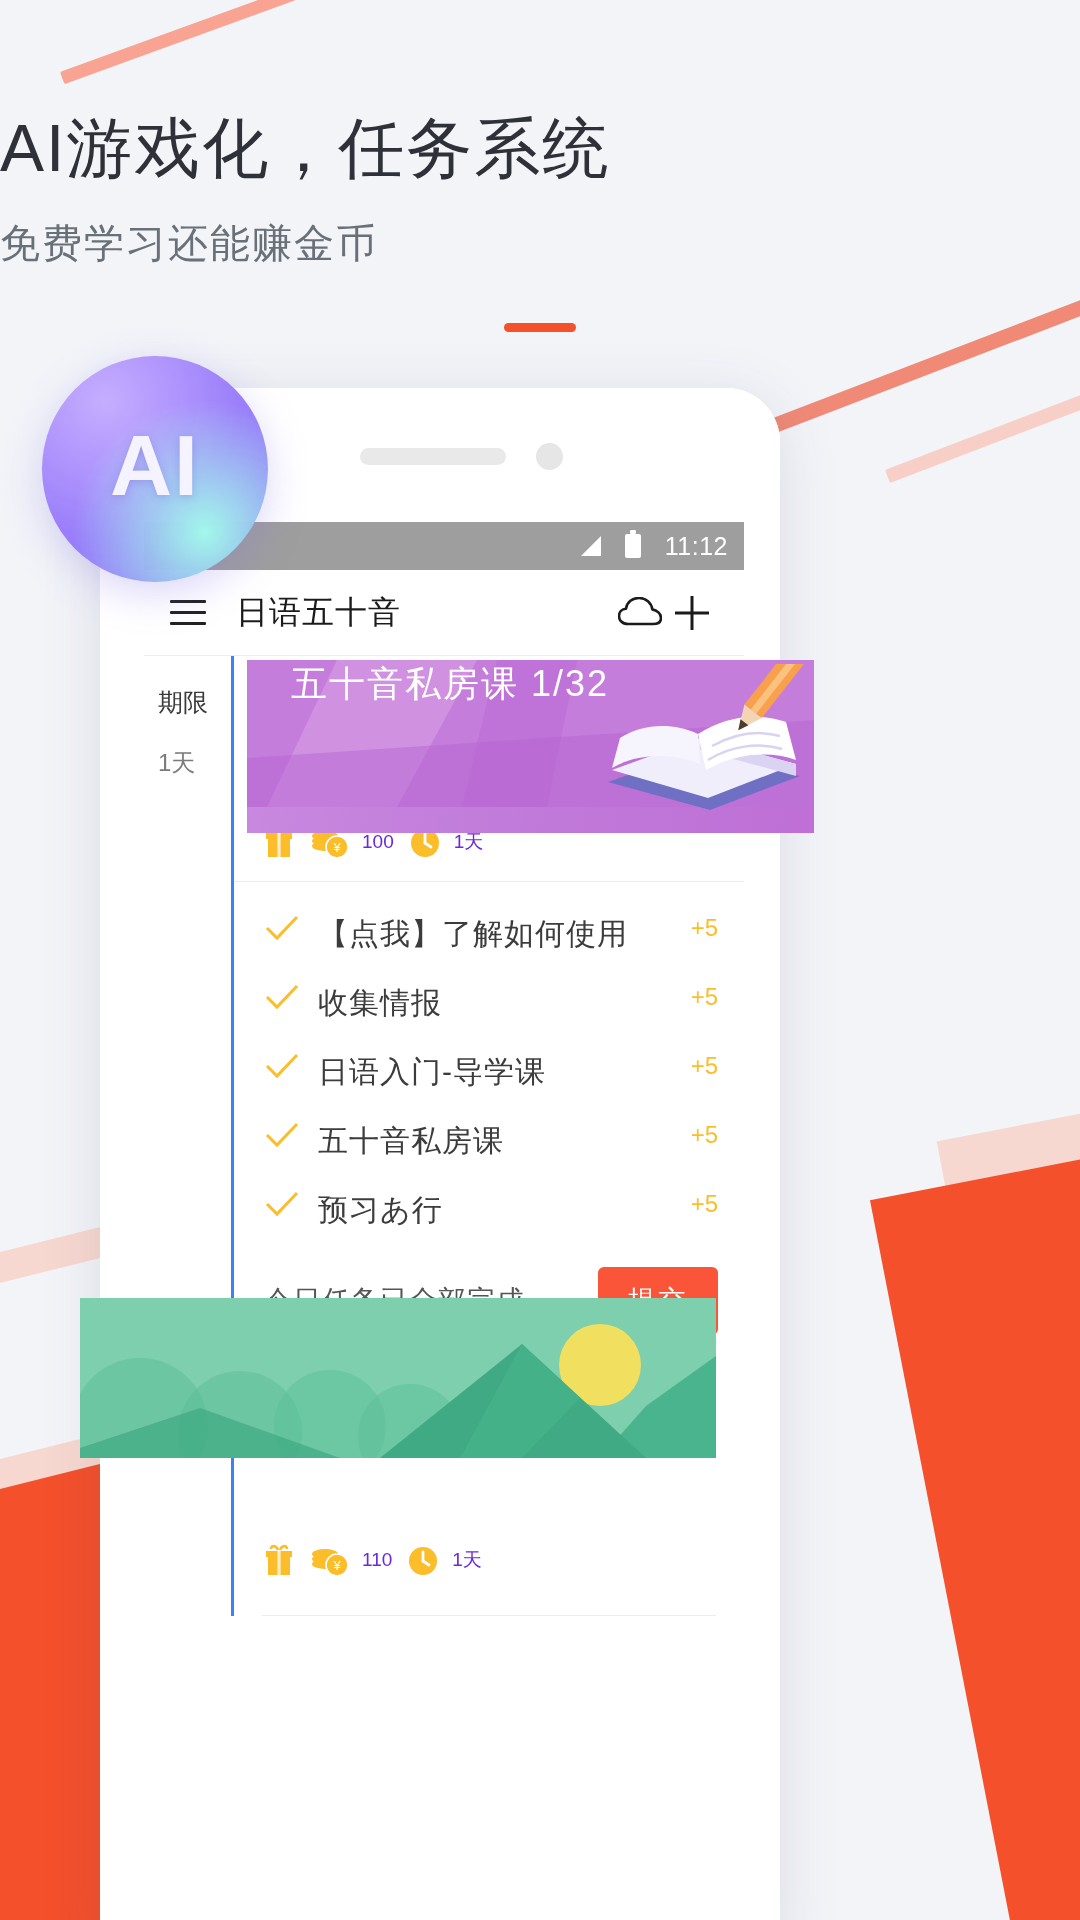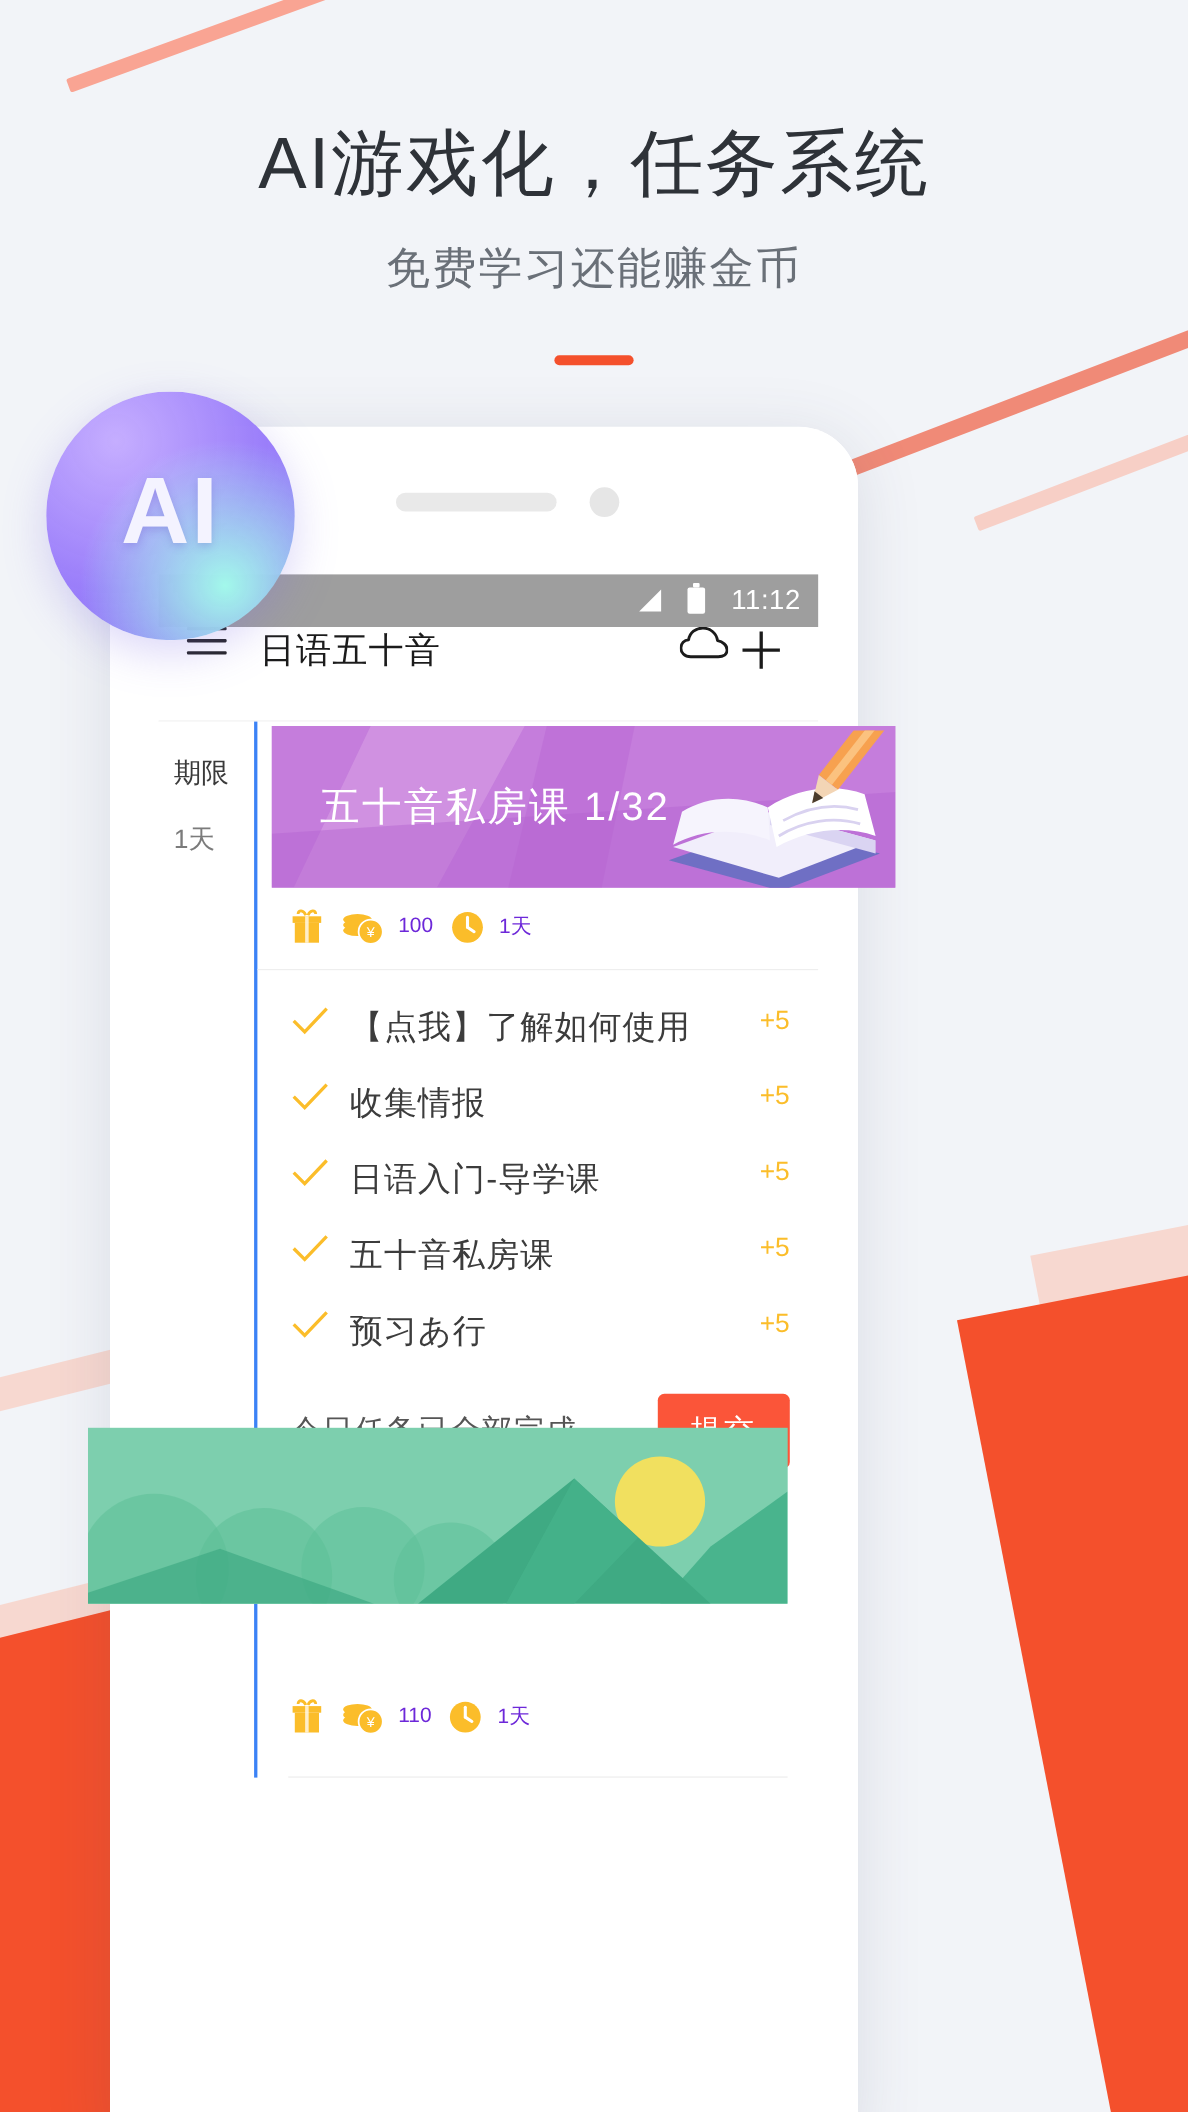--- a/index.html
+++ b/index.html
@@ -65,21 +65,21 @@
   }
   .wedge-right-pink {
     position:absolute;
     left:938px; top:1100px;
     width:430px; height:56px;
     background:#f7d8d0;
     transform:rotate(-11deg);
   }
 
   
-  #headline { position:absolute; left:0; top:0; width:1080px; z-index:5; text-align:center; }
+  #headline { position:absolute; left:0; top:0; width:1080px; z-index:5; }
   .title {
     margin-top:110px;
     font-size:66px;
     line-height:1.18;
     color:#2e3238;
     letter-spacing:2px;
     font-weight:400;
   }
   .subtitle {
     margin-top:28px;
@@ -151,21 +151,21 @@
   .sb-battery {
     width:16px; height:24px; background:#fff; border-radius:2px; position:relative;
   }
   .sb-battery::before {
     content:""; position:absolute; left:5px; top:-4px; width:6px; height:4px; background:#fff; border-radius:1px;
   }
   .sb-time { color:#fff; font-size:25px; letter-spacing:.5px; }
 
   
   .appbar {
-    height:86px; background:#fff; display:flex; align-items:flex-start;
+    height:86px; background:#fff; display:flex; align-items:center;
     padding:0 26px; border-bottom:1px solid #ededed;
   }
   .hamburger { width:36px; display:flex; flex-direction:column; gap:8px; cursor:pointer; }
   .hamburger span { display:block; height:3px; background:#222; border-radius:1px; }
   .appbar-title { font-size:32px; color:#1b1b1b; margin-left:30px; flex:1; letter-spacing:1px; }
   .appbar-icon { width:52px; display:flex; align-items:center; justify-content:center; cursor:pointer; }
 
   
   .list-area { position:relative; background:#fff; }
 
@@ -227,23 +227,23 @@
     width:636px; height:160px;
     background:#7dcfae;
     overflow:hidden; z-index:25;
     display:flex; align-items:center;
   }
   #green-banner .banner-title { font-size:36px; padding-left:48px; }
 
   
   #purple-banner {
     position:absolute; left:247px; top:660px;
-    width:567px; height:147px;
+    width:567px; height:173px;
     overflow:hidden; z-index:25;
-    display:flex; align-items:center;
+    display:flex; 
     background:linear-gradient(100deg,#c98ae0 0%,#c079d9 55%,#bf6fd6 100%);
   }
   #purple-banner .banner-title { font-size:36px; padding-left:44px; }
 </style>
 </head>
 <body>
 
 <div id="bg">
   <div class="stripe stripe-tl"></div>
   <div class="stripe stripe-tr1"></div>

